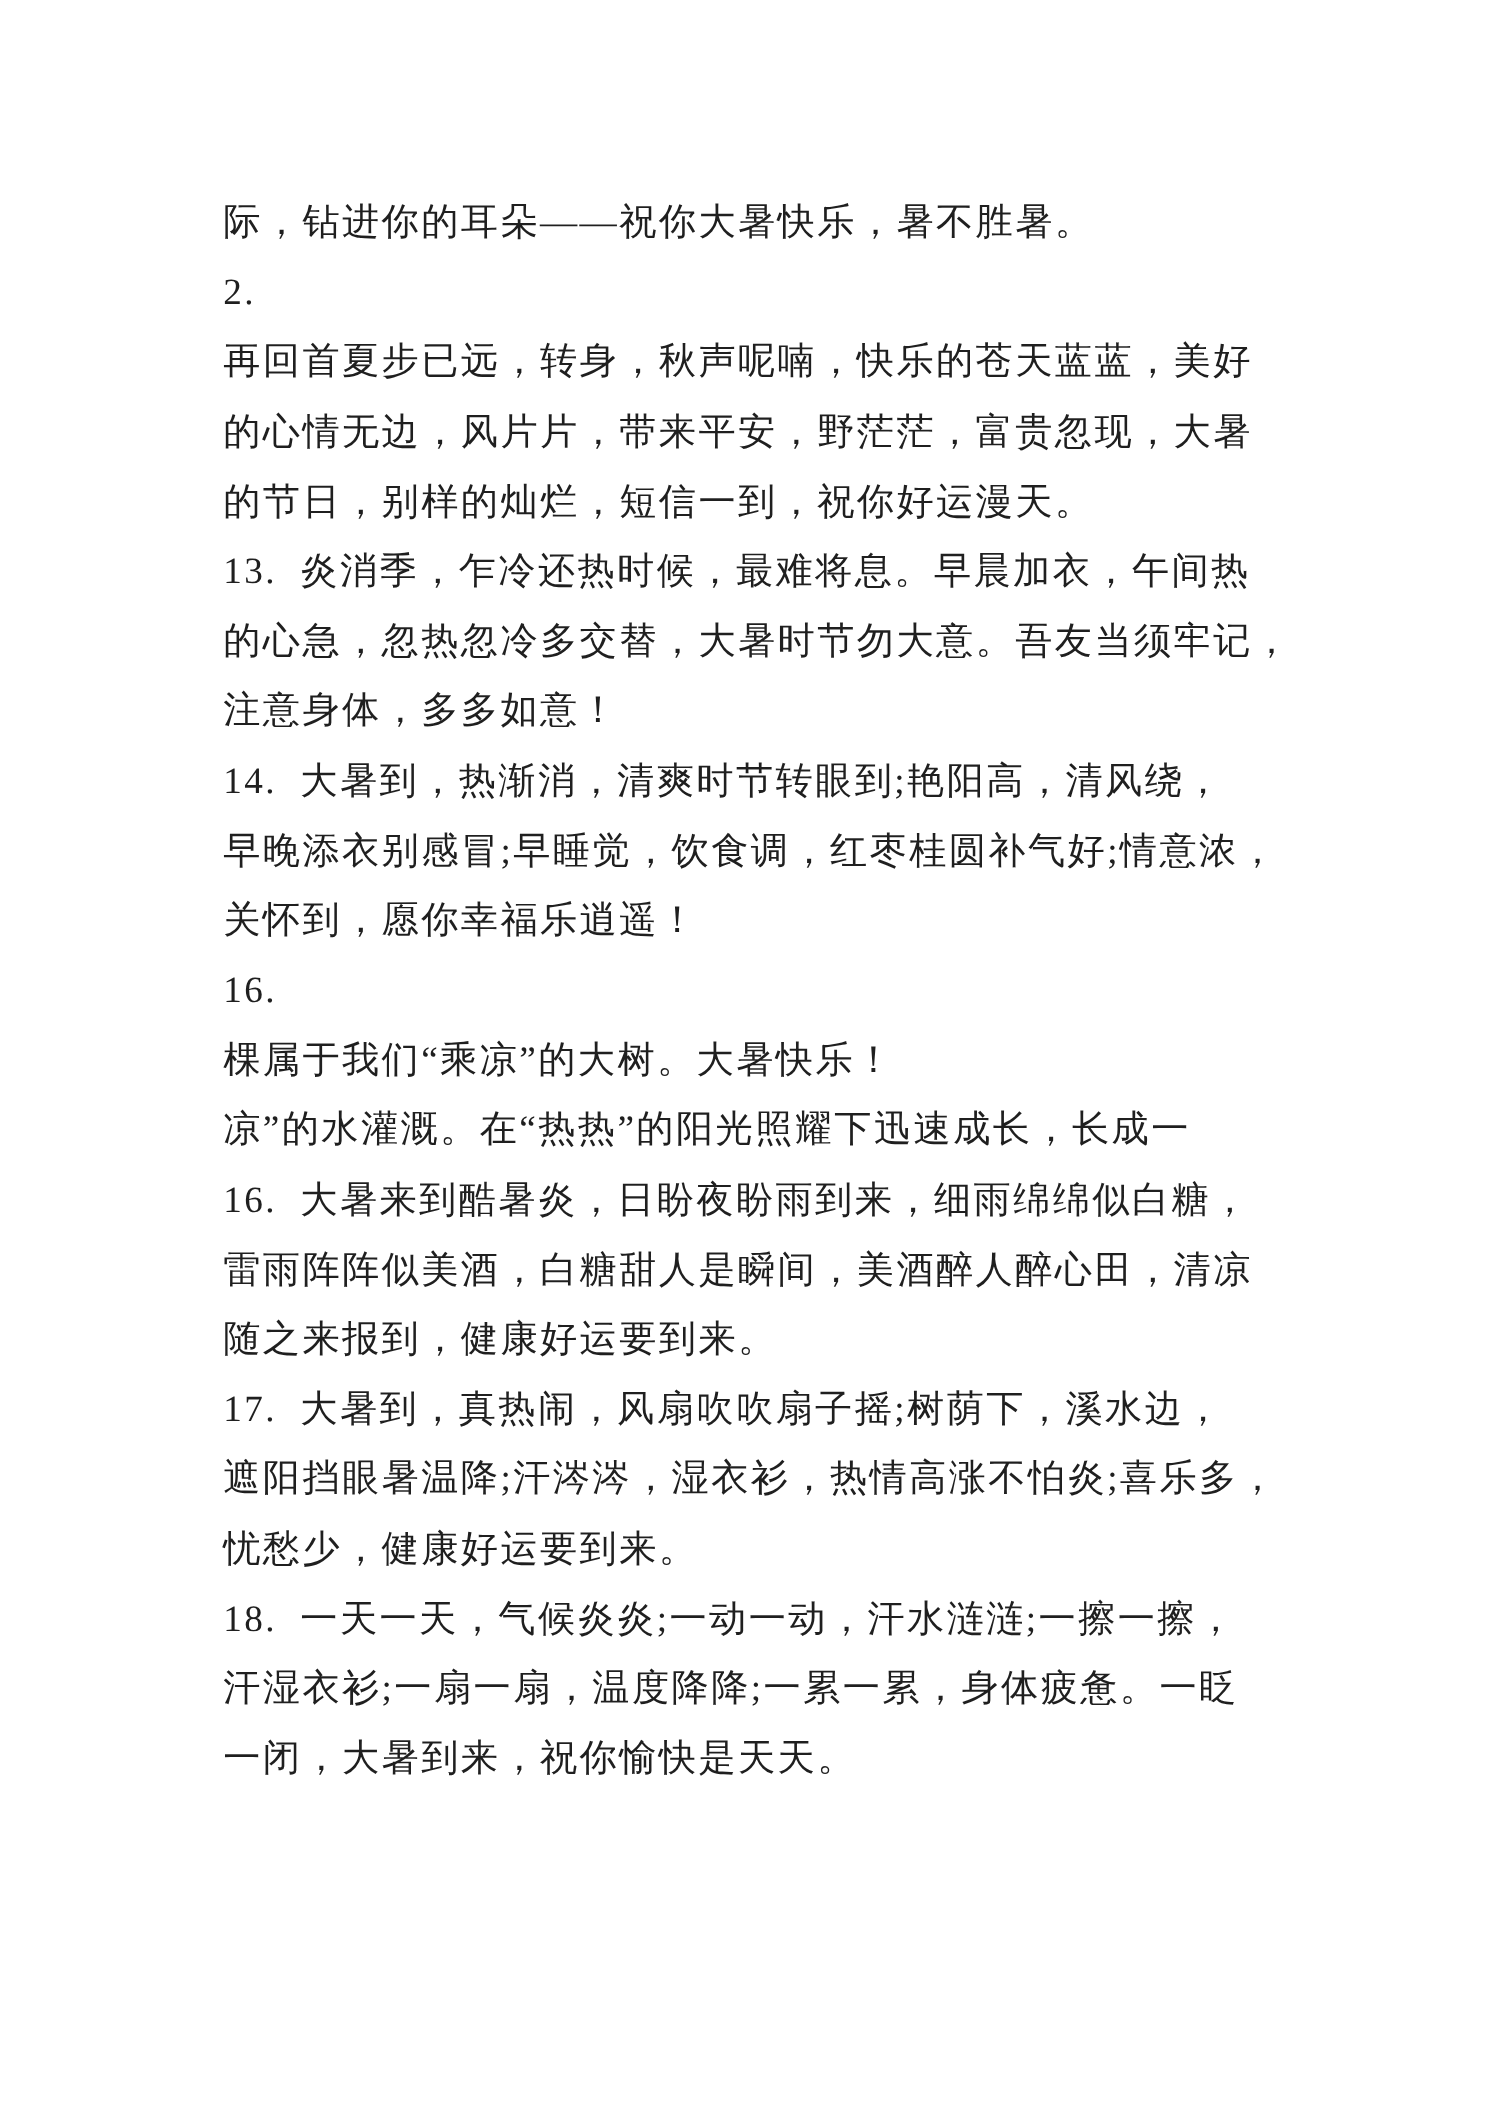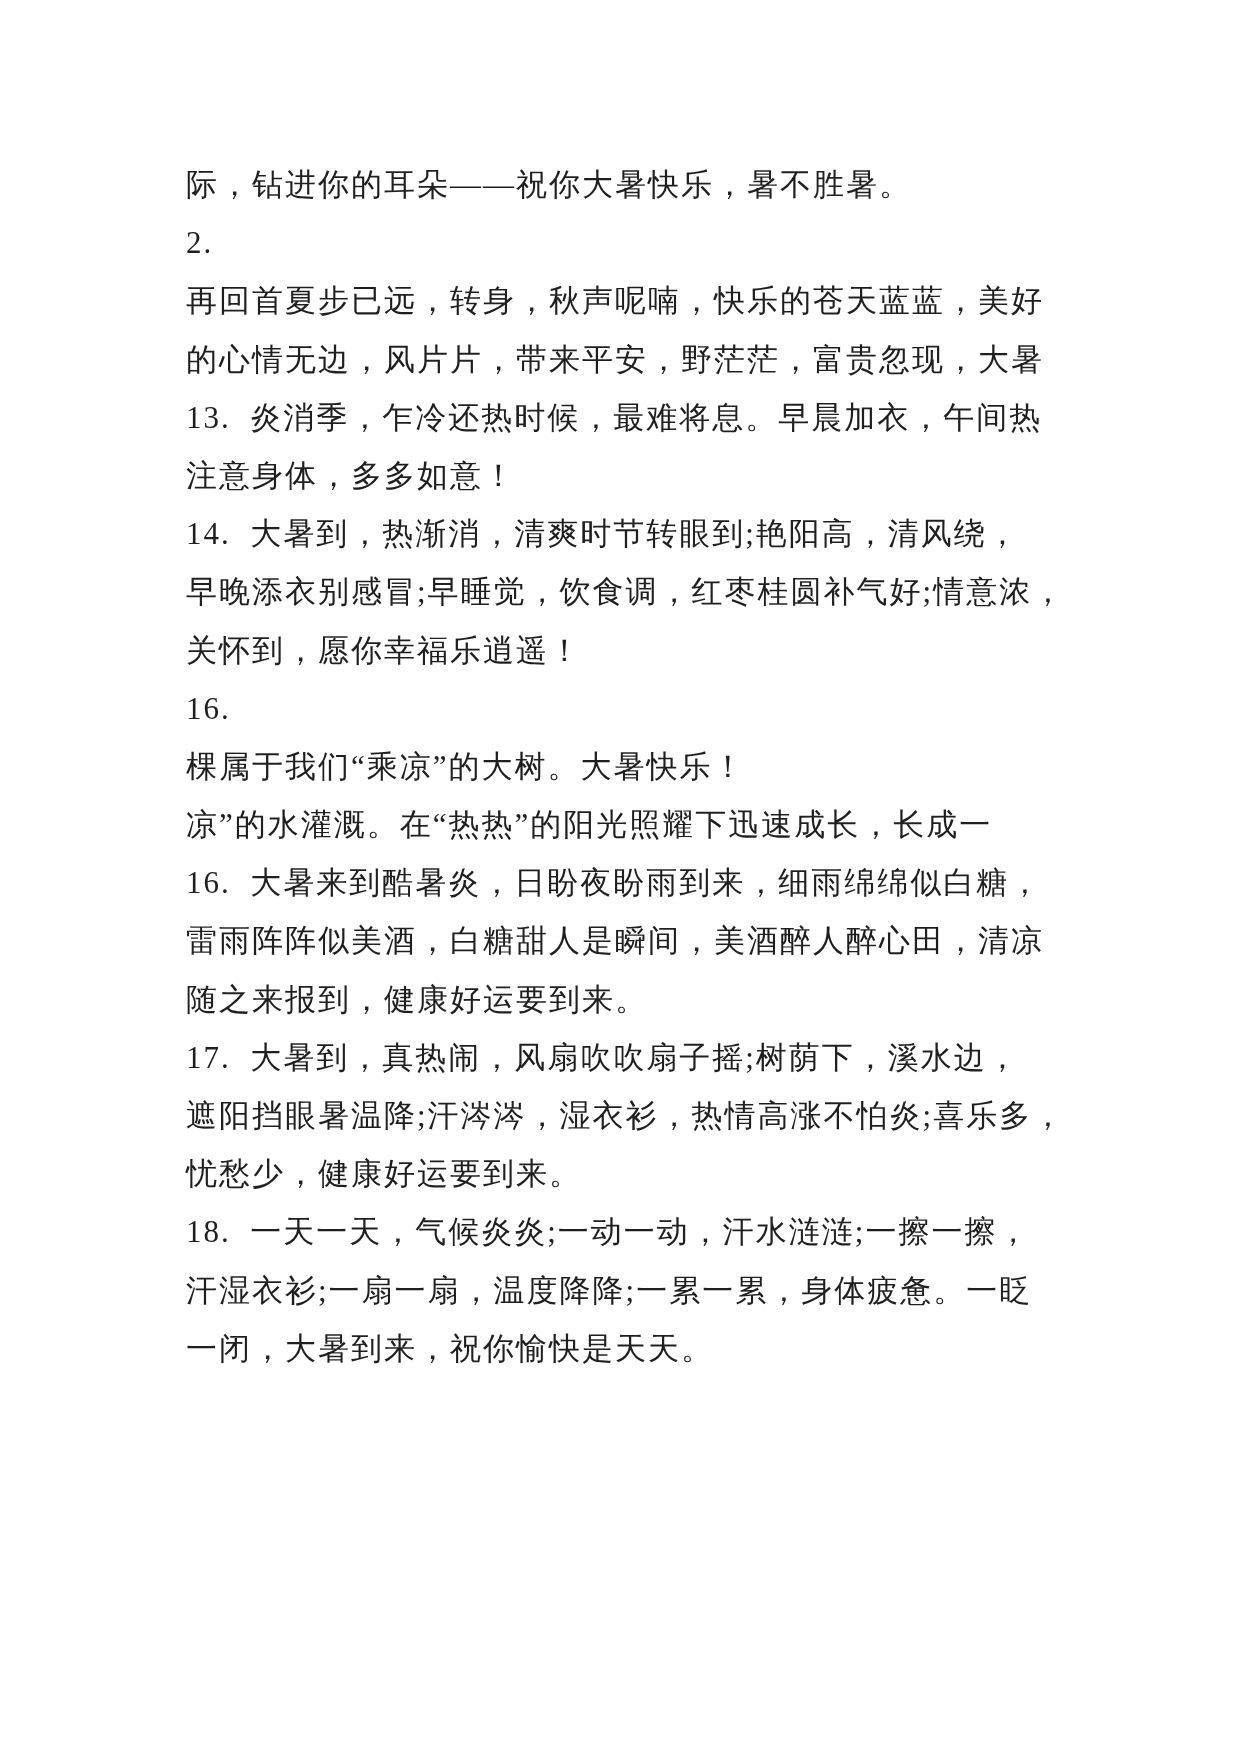--- a/index.html
+++ b/index.html
@@ -34,21 +34,23 @@
 </style>
 </head>
 <body>
 
 <div class="page">
   <div class="text-block">
     <div class="line">际，钻进你的耳朵——祝你大暑快乐，暑不胜暑。</div>
     <div class="line">2.</div>
     <div class="line">再回首夏步已远，转身，秋声呢喃，快乐的苍天蓝蓝，美好</div>
     <div class="line">的心情无边，风片片，带来平安，野茫茫，富贵忽现，大暑</div>
+    <div class="line">的节日，别样的灿烂，短信一到，祝你好运漫天。</div>
     <div class="line">13.&nbsp; 炎消季，乍冷还热时候，最难将息。早晨加衣，午间热</div>
+    <div class="line">的心急，忽热忽冷多交替，大暑时节勿大意。吾友当须牢记，</div>
     <div class="line">注意身体，多多如意！</div>
     <div class="line">14.&nbsp; 大暑到，热渐消，清爽时节转眼到;艳阳高，清风绕，</div>
     <div class="line">早晚添衣别感冒;早睡觉，饮食调，红枣桂圆补气好;情意浓，</div>
     <div class="line">关怀到，愿你幸福乐逍遥！</div>
     <div class="line">16.</div>
     <div class="line">棵属于我们“乘凉”的大树。大暑快乐！</div>
     <div class="line">凉”的水灌溉。在“热热”的阳光照耀下迅速成长，长成一</div>
     <div class="line">16.&nbsp; 大暑来到酷暑炎，日盼夜盼雨到来，细雨绵绵似白糖，</div>
     <div class="line">雷雨阵阵似美酒，白糖甜人是瞬间，美酒醉人醉心田，清凉</div>
     <div class="line">随之来报到，健康好运要到来。</div>

